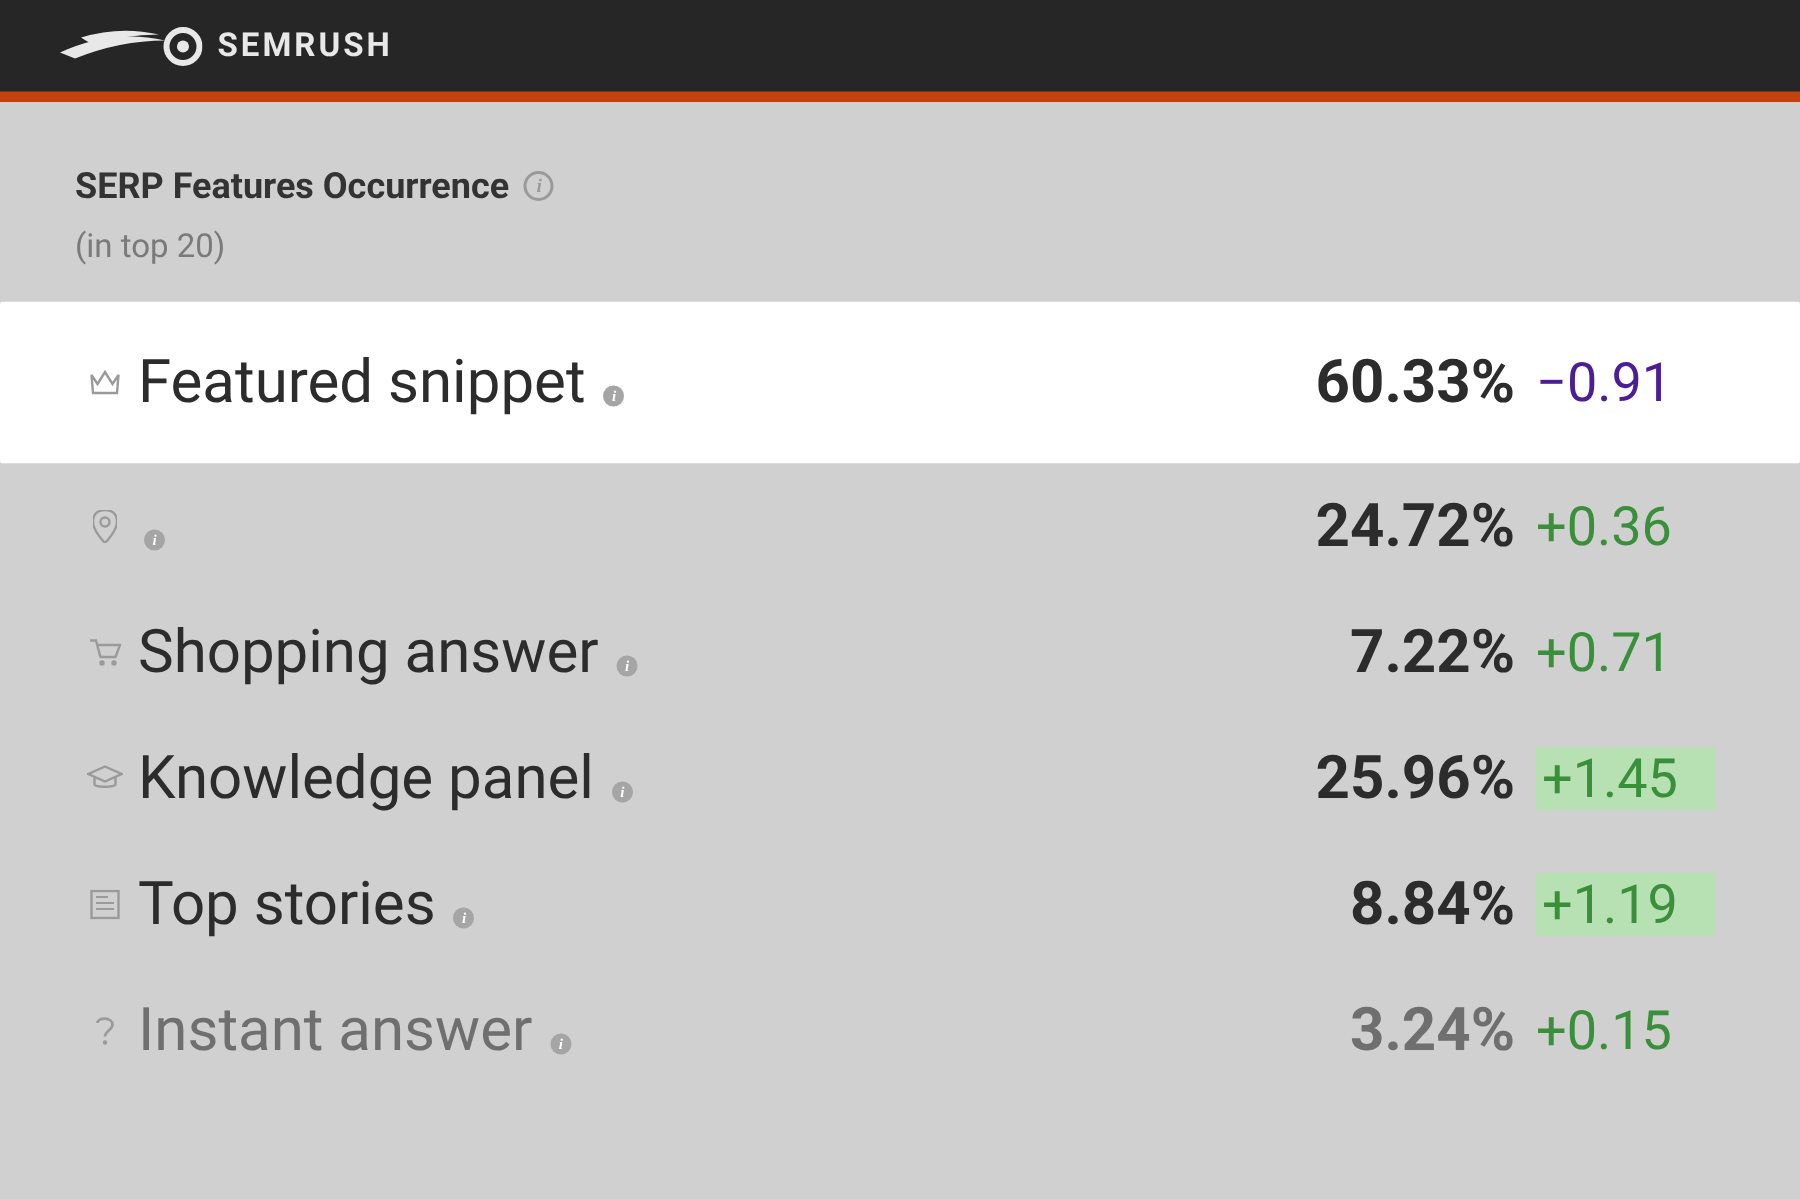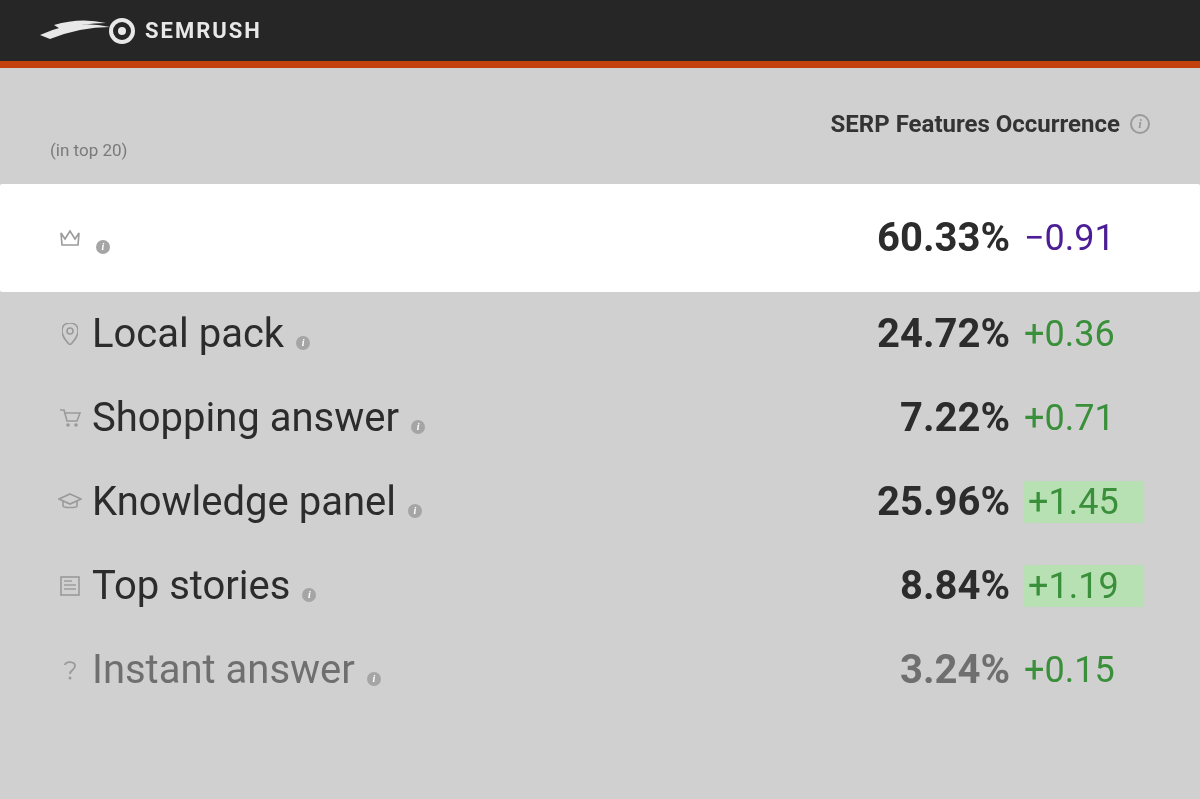--- a/index.html
+++ b/index.html
@@ -30,31 +30,30 @@
     text-transform: uppercase;
   }
   .panel {
     padding: 42px 50px 0 50px;
   }
   .panel-title-row {
     display: flex;
     align-items: center;
     gap: 10px;
     color: #333;
-    justify-content: flex-end;
   }
   .panel-title {
     font-size: 24px;
     font-weight: 700;
     color: #333;
   }
   .panel-sub {
-    font-size: 17px;
+    font-size: 22px;
     color: #7a7a7a;
-    margin-top: 2px;
+    margin-top: 14px;
   }
   .info-circle {
     display: inline-flex;
     align-items: center;
     justify-content: center;
     width: 20px; height: 20px;
     border: 2px solid #9a9a9a;
     border-radius: 50%;
     color: #9a9a9a;
     font-family: Georgia, serif;
@@ -156,33 +155,33 @@
   </div>
   <div class="panel-sub">(in top 20)</div>
 
   <div class="list" id="feature-list">
       <div class="row highlight">
         <span class="row-icon">
           <svg width="22" height="18" viewBox="0 0 22 18">
             <path d="M2 4 L6 10 L11 2 L16 10 L20 4 L19 16 L3 16 Z" fill="none" stroke="#9a9a9a" stroke-width="1.6"></path>
           </svg>
         </span>
+        <span class="row-label">Featured snippet</span>
         <span class="row-info"><span class="dot">i</span></span>
         <span class="spacer"></span>
         <span class="row-value">60.33%</span>
         <span class="row-delta delta-neg">−0.91</span>
       </div>
       <div class="row">
         <span class="row-icon">
           <svg width="16" height="22" viewBox="0 0 16 22">
             <path d="M8 0 C3 0 0 3 0 8 C0 14 8 22 8 22 C8 22 16 14 16 8 C16 3 13 0 8 0 Z" fill="none" stroke="#9a9a9a" stroke-width="1.6"></path>
             <circle cx="8" cy="8" r="3" fill="none" stroke="#9a9a9a" stroke-width="1.6"></circle>
           </svg>
         </span>
-        <span class="row-label">Local pack</span>
         <span class="row-info"><span class="dot">i</span></span>
         <span class="spacer"></span>
         <span class="row-value">24.72%</span>
         <span class="row-delta delta-pos">+0.36</span>
       </div>
       <div class="row">
         <span class="row-icon">
           <svg width="22" height="20" viewBox="0 0 22 20">
             <path d="M1 2 H5 L8 13 H18 L21 5 H6" fill="none" stroke="#9a9a9a" stroke-width="1.6"></path>
             <circle cx="9" cy="17" r="1.8" fill="#9a9a9a"></circle>

